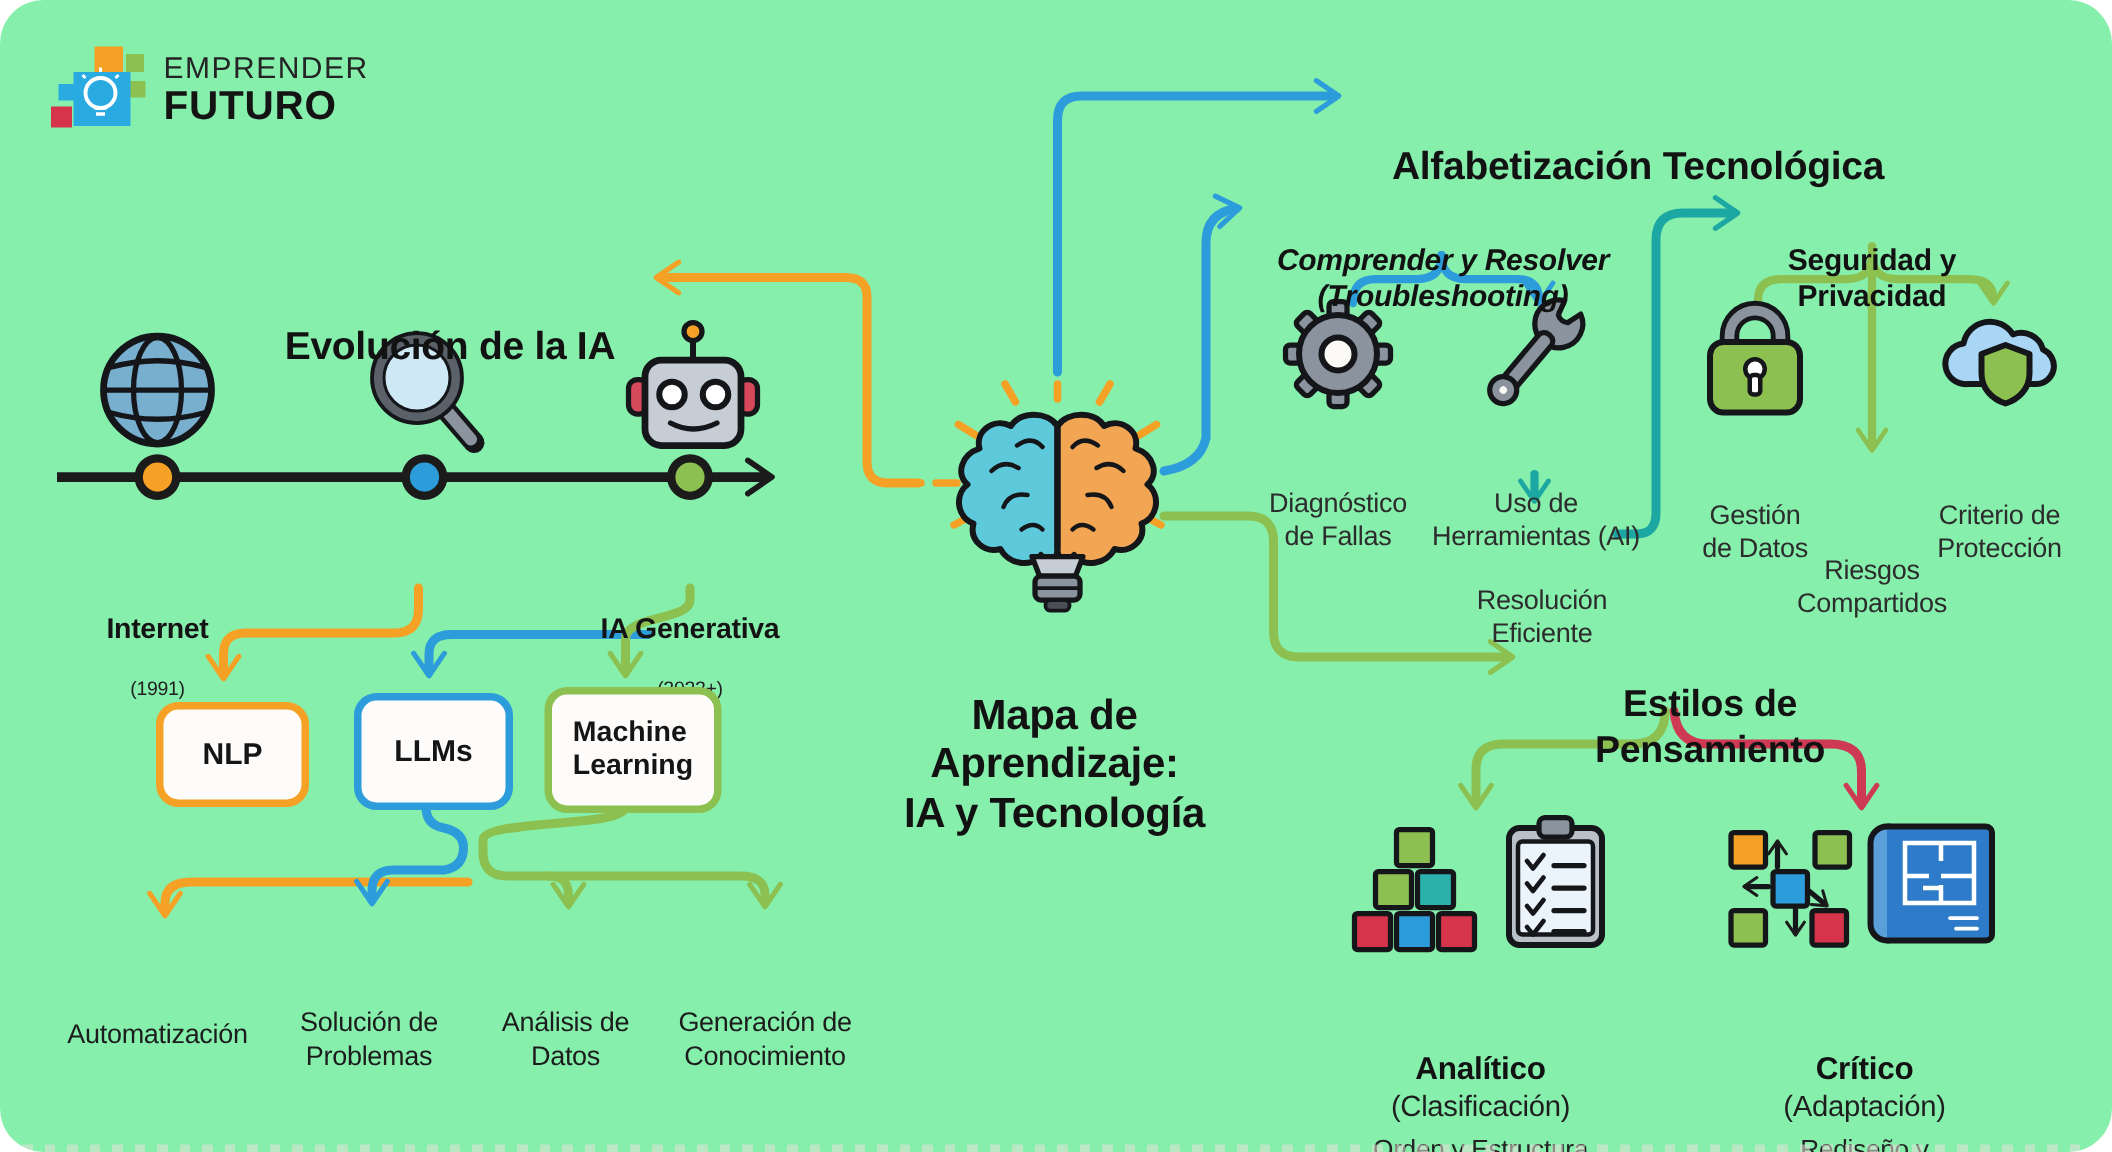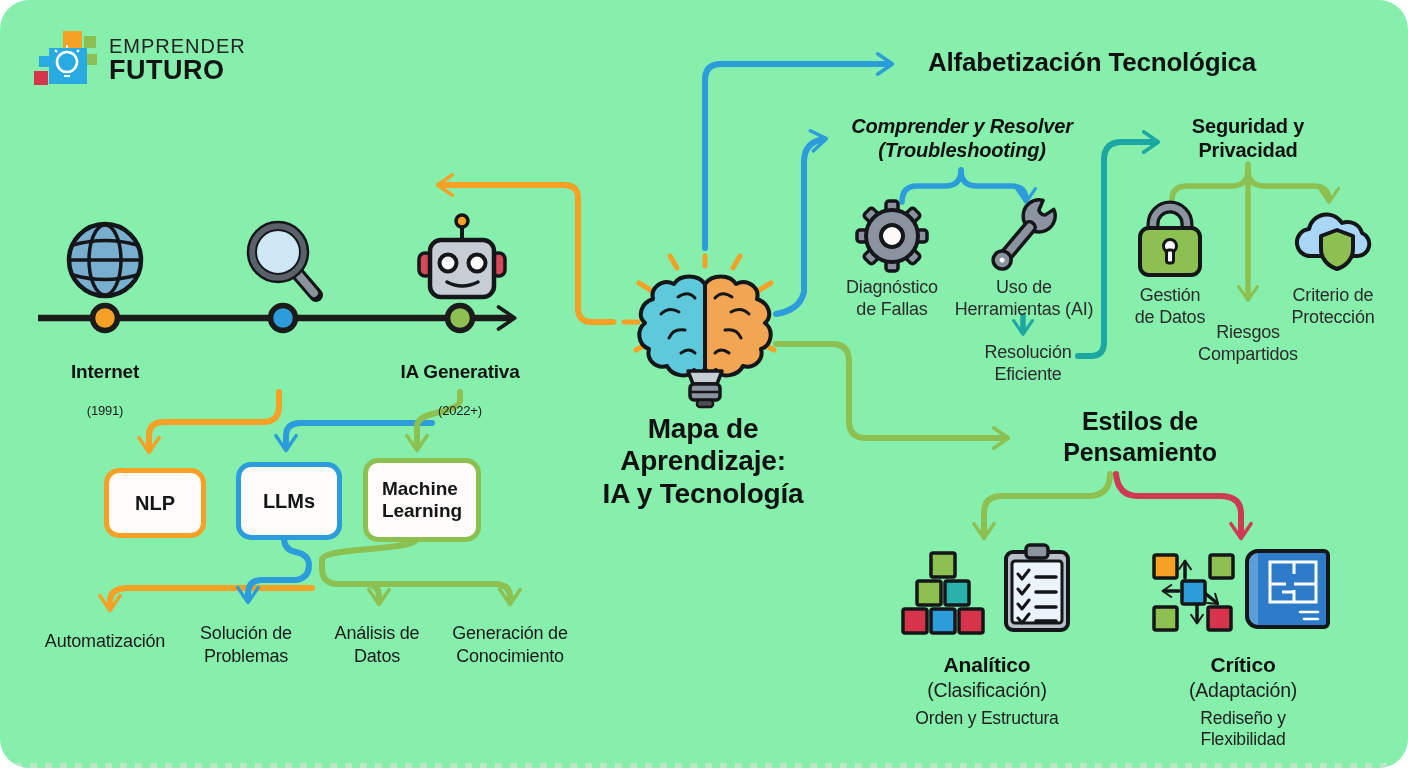--- a/index.html
+++ b/index.html
@@ -7,21 +7,21 @@
     position:relative; width:1408px; height:768px; overflow:hidden;
     background:#86efac;
     font-family:"Liberation Sans", sans-serif;
     border-radius:29px;
   }
   svg{display:block;}
   .overlay{position:absolute; left:0; top:0;}
   .lbl{
     position:absolute; transform:translateX(-50%);
     text-align:center; white-space:pre-line;
-    color:#222; line-height:1.2; letter-spacing:-0.2px;
+    color:#222; line-height:1.2; letter-spacing:-0.2px;margin-top:48px;
   }
   .h-main{font-size:28px; font-weight:700; color:#121212; line-height:1.16;}
   .h-big{font-size:26px; font-weight:700; color:#121212; white-space:nowrap;}
   .h-sec{font-size:20px; font-weight:700; color:#121212; line-height:1.18;}
   .h-est{font-size:25px; font-weight:700; color:#121212; line-height:1.22;}
   .sub{font-size:18px; color:#2c2c2c;}
   .tl-label{font-size:19px; font-weight:700; color:#141414; line-height:1.25;}
   .tl-year{font-size:13px; font-weight:400; color:#202020;}
   .outcome{font-size:18px; color:#1c1c1c; line-height:1.25;}
   .style-name{font-size:21px; font-weight:700; color:#121212;}
@@ -249,20 +249,21 @@
       <circle cx="34" cy="34" r="10" fill="none" stroke="#FFFFFF" stroke-width="2.6"></circle>
       <path d="M30,44 h8 M31,48 h6" stroke="#FFFFFF" stroke-width="2.2"></path>
       <path d="M34,20 v-3 M24,24 l-2,-2 M44,24 l2,-2" stroke="#FFFFFF" stroke-width="2"></path>
     </svg>
     <div class="logo-text">
       <div class="logo-top">EMPRENDER</div>
       <div class="logo-bottom">FUTURO</div>
     </div>
   </div>
 
+  <div class="lbl h-big" style="left:300px; top:167px;">Evolución de la IA</div>
 
   <div class="lbl" style="left:105px; top:341px;">
     <div class="tl-label">Internet</div>
     <div class="tl-year">(1991)</div>
   </div>
   <div class="lbl" style="left:460px; top:341px;">
     <div class="tl-label">IA Generativa</div>
     <div class="tl-year">(2022+)</div>
   </div>
 

